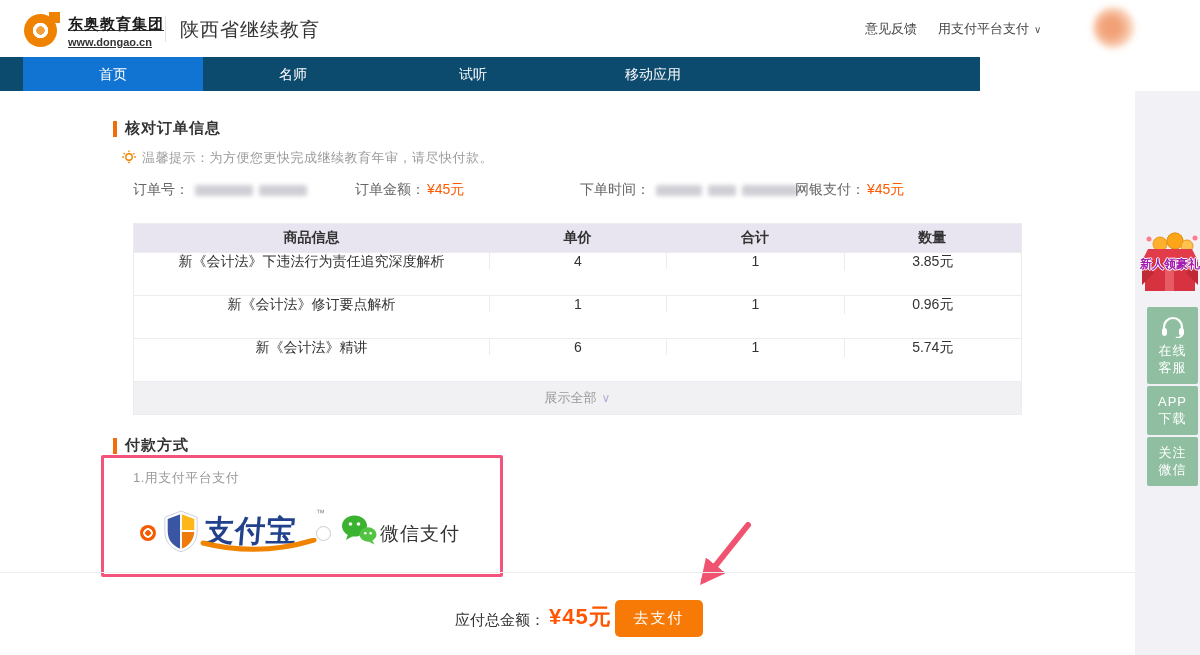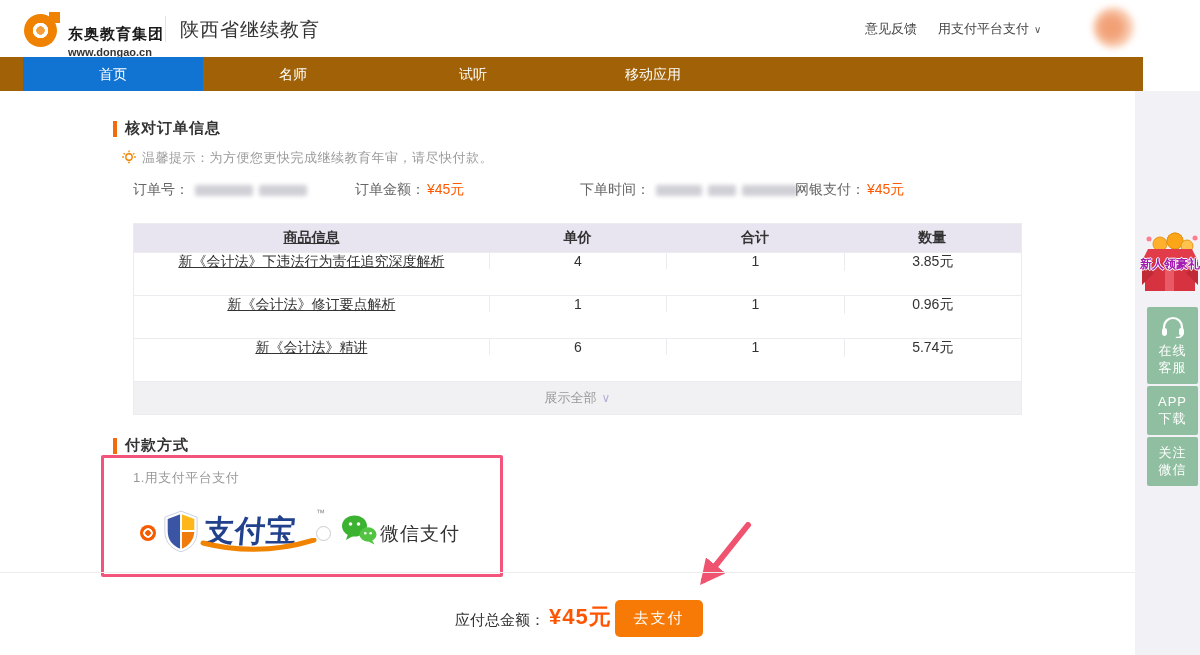--- a/index.html
+++ b/index.html
@@ -10,36 +10,36 @@
   }
   
   .header { position:absolute; left:0; top:0; width:1200px; height:57px; background:#fff; }
   .logo-wrap { position:absolute; left:24px; top:9px; width:140px; height:40px; cursor:pointer; }
   .logo-mark { position:absolute; left:0; top:3px; width:36px; height:36px; }
   .logo-circle {
     position:absolute; left:0; top:2px; width:33px; height:33px; border-radius:50%;
     background:radial-gradient(circle, #f5a03c 0 4px, #ffffff 4.5px 7.5px, #ef8200 8px 100%);
   }
   .logo-notch { position:absolute; right:0; top:0; width:11px; height:11px; background:#ef8200; }
-  .logo-texts { position:absolute; left:44px; top:16px; }
+  .logo-texts { position:absolute; left:44px; top:6px;text-decoration:underline; }
   .logo-cn { font-size:15px; font-weight:bold; color:#1a1a1a; letter-spacing:1px; white-space:nowrap; }
   .logo-url { font-size:11px; font-weight:bold; color:#333; margin-top:2px; }
   .head-divider { position:absolute; left:165px; top:16px; width:1px; height:26px; background:#e3e3e3; }
   .site-title { position:absolute; left:180px; top:17px; font-size:19px; color:#333; letter-spacing:1px; white-space:nowrap; }
   .head-link { position:absolute; top:20px; font-size:13px; color:#444; cursor:pointer; white-space:nowrap; }
   .link-feedback { left:865px; }
   .link-download { left:938px; }
   .chev-sm { font-size:10px; color:#555; margin-left:5px; }
   .avatar {
     position:absolute; left:1093px; top:7px; width:41px; height:41px; border-radius:50%;
     background:radial-gradient(circle at 45% 50%, #f2a177 0 30%, #f9cdb3 60%, #fdeade 100%);
     filter:blur(3px); cursor:pointer;
   }
   
-  .nav { position:absolute; left:0; top:57px; width:1143px; height:34px; background:#a16207; }
+  .nav { position:absolute; left:0; top:57px; width:980px; height:34px; background:#0c4a6e; }
   .nav-tab {
     position:absolute; top:0; width:180px; height:34px; line-height:34px; text-align:center;
     color:#fff; font-size:14px; cursor:pointer;
   }
   .nav-tab.active { background:#1274d2; }
   
   .sec-title { position:absolute; display:flex; align-items:center; }
   .sec-bar { width:4px; height:16px; background:#f26c0c; margin-right:8px; }
   .sec-text { font-size:15px; font-weight:bold; color:#333; letter-spacing:1px; }
   
@@ -51,21 +51,21 @@
   .blur {
     display:inline-block; height:11px; border-radius:2px; background:#cfcfd6;
     filter:blur(2px); vertical-align:middle; margin-left:6px;
   }
   
   .order-table { position:absolute; left:133px; top:223px; width:889px; border:1px solid #ececf0; }
   .t-head { display:flex; height:28px; background:#e8e5f0; align-items:center; }
   .t-row { display:flex; height:43px; background:#fff; align-items:flex-start; border-top:1px solid #ececf0; }
   .t-row:first-of-type { border-top:none; }
   .tc { text-align:center; font-size:14px; color:#333; overflow:hidden; }
-  .c1 { width:40%;text-decoration:underline; } .c2 { width:20%; border-left:1px solid #ececf0; }
+  .c1 { width:40%; } .c2 { width:20%; border-left:1px solid #ececf0; }
   .c3 { width:20%; border-left:1px solid #ececf0; } .c4 { width:20%; border-left:1px solid #ececf0; }
   .t-head .tc { font-weight:bold; border-left:none; }
   .t-foot {
     height:33px; background:#f1f1f4; display:flex; align-items:center; justify-content:center;
     font-size:13px; color:#999; cursor:pointer; border-top:1px solid #ececf0;
   }
   .t-foot .chev { color:#b7aed6; margin-left:5px; font-size:12px; }
   
   .pay-hint { position:absolute; left:133px; top:469px; font-size:13px; color:#999; letter-spacing:0.5px; }
   .radio-on {

